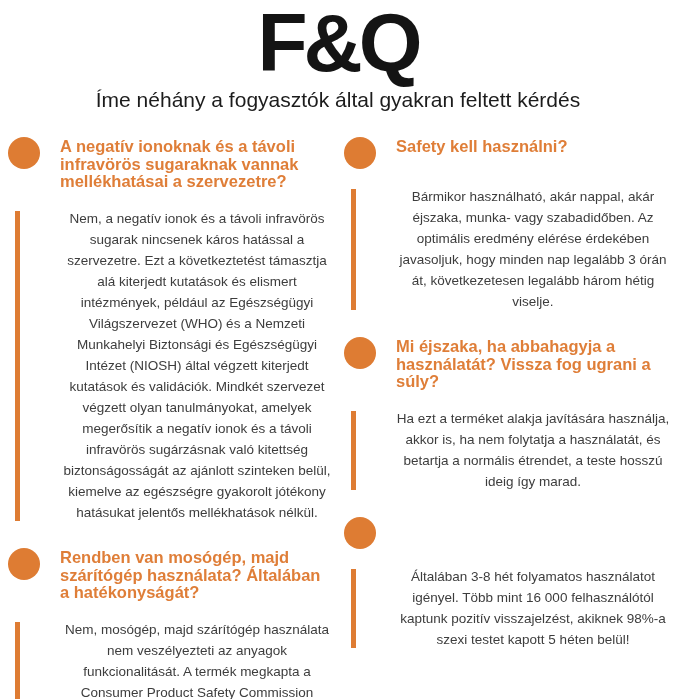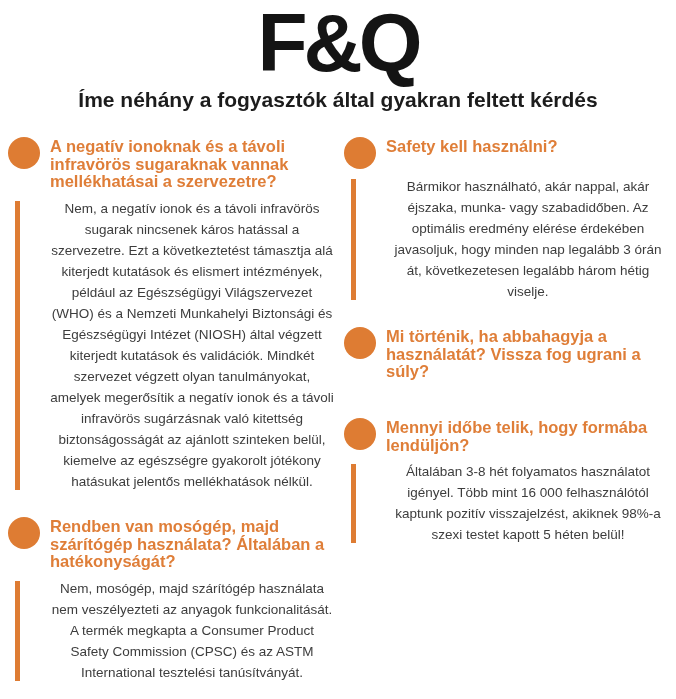--- a/index.html
+++ b/index.html
@@ -20,34 +20,35 @@
   .page-title{
     font-size:82px;
     font-weight:700;
     letter-spacing:-4px;
     line-height:1.0;
     color:var(--title-text);
   }
   .page-subtitle{
     margin-top:4px;
     font-size:21px;
-    font-weight:700;
+    font-weight:400;
     color:#1c1c1c;
   }
   .columns{
     display:flex;
     gap:8px;
     margin-top:24px;
   }
   .faq-column{flex:1 1 0;min-width:0;}
   .faq-item{
     display:grid;
     grid-template-columns:44px 1fr;
     grid-template-rows:auto auto;
     margin-bottom:24px;
+    gap:10px;
   }
   .bullet{
     grid-column:1;grid-row:1;
     width:32px;height:32px;
     margin:1px 0 0 2px;
     border-radius:50%;
     background:var(--accent);
   }
   .question{
     grid-column:2;grid-row:1;
@@ -112,29 +113,29 @@
     <span class="bullet"></span>
     <h3 class="question">Safety kell használni?</h3>
     <div class="bar-wrap">
       <span class="bar"></span>
     </div>
     <p class="answer">Bármikor használható, akár nappal, akár éjszaka, munka- vagy szabadidőben. Az optimális eredmény elérése érdekében javasoljuk, hogy minden nap legalább 3 órán át, következetesen legalább három hétig viselje.</p>
   </div>
 
   <div class="faq-item">
     <span class="bullet"></span>
-    <h3 class="question">Mi történik, ha abbahagyja a használatát? Vissza fog ugrani a súly?</h3>
+    <h3 class="question">Mi éjszaka, ha abbahagyja a használatát? Vissza fog ugrani a súly?</h3>
     <div class="bar-wrap">
       <span class="bar"></span>
     </div>
+    <p class="answer">Ha ezt a terméket alakja javítására használja, akkor is, ha nem folytatja a használatát, és betartja a normális étrendet, a teste hosszú ideig így marad.</p>
   </div>
 
   <div class="faq-item">
     <span class="bullet"></span>
-    <h3 class="question">Mennyi időbe telik, hogy formába lendüljön?</h3>
     <div class="bar-wrap">
       <span class="bar"></span>
     </div>
     <p class="answer">Általában 3-8 hét folyamatos használatot igényel. Több mint 16 000 felhasználótól kaptunk pozitív visszajelzést, akiknek 98%-a szexi testet kapott 5 héten belül!</p>
   </div>
 </div>
   </div>
 </div>
 
 </body></html>

